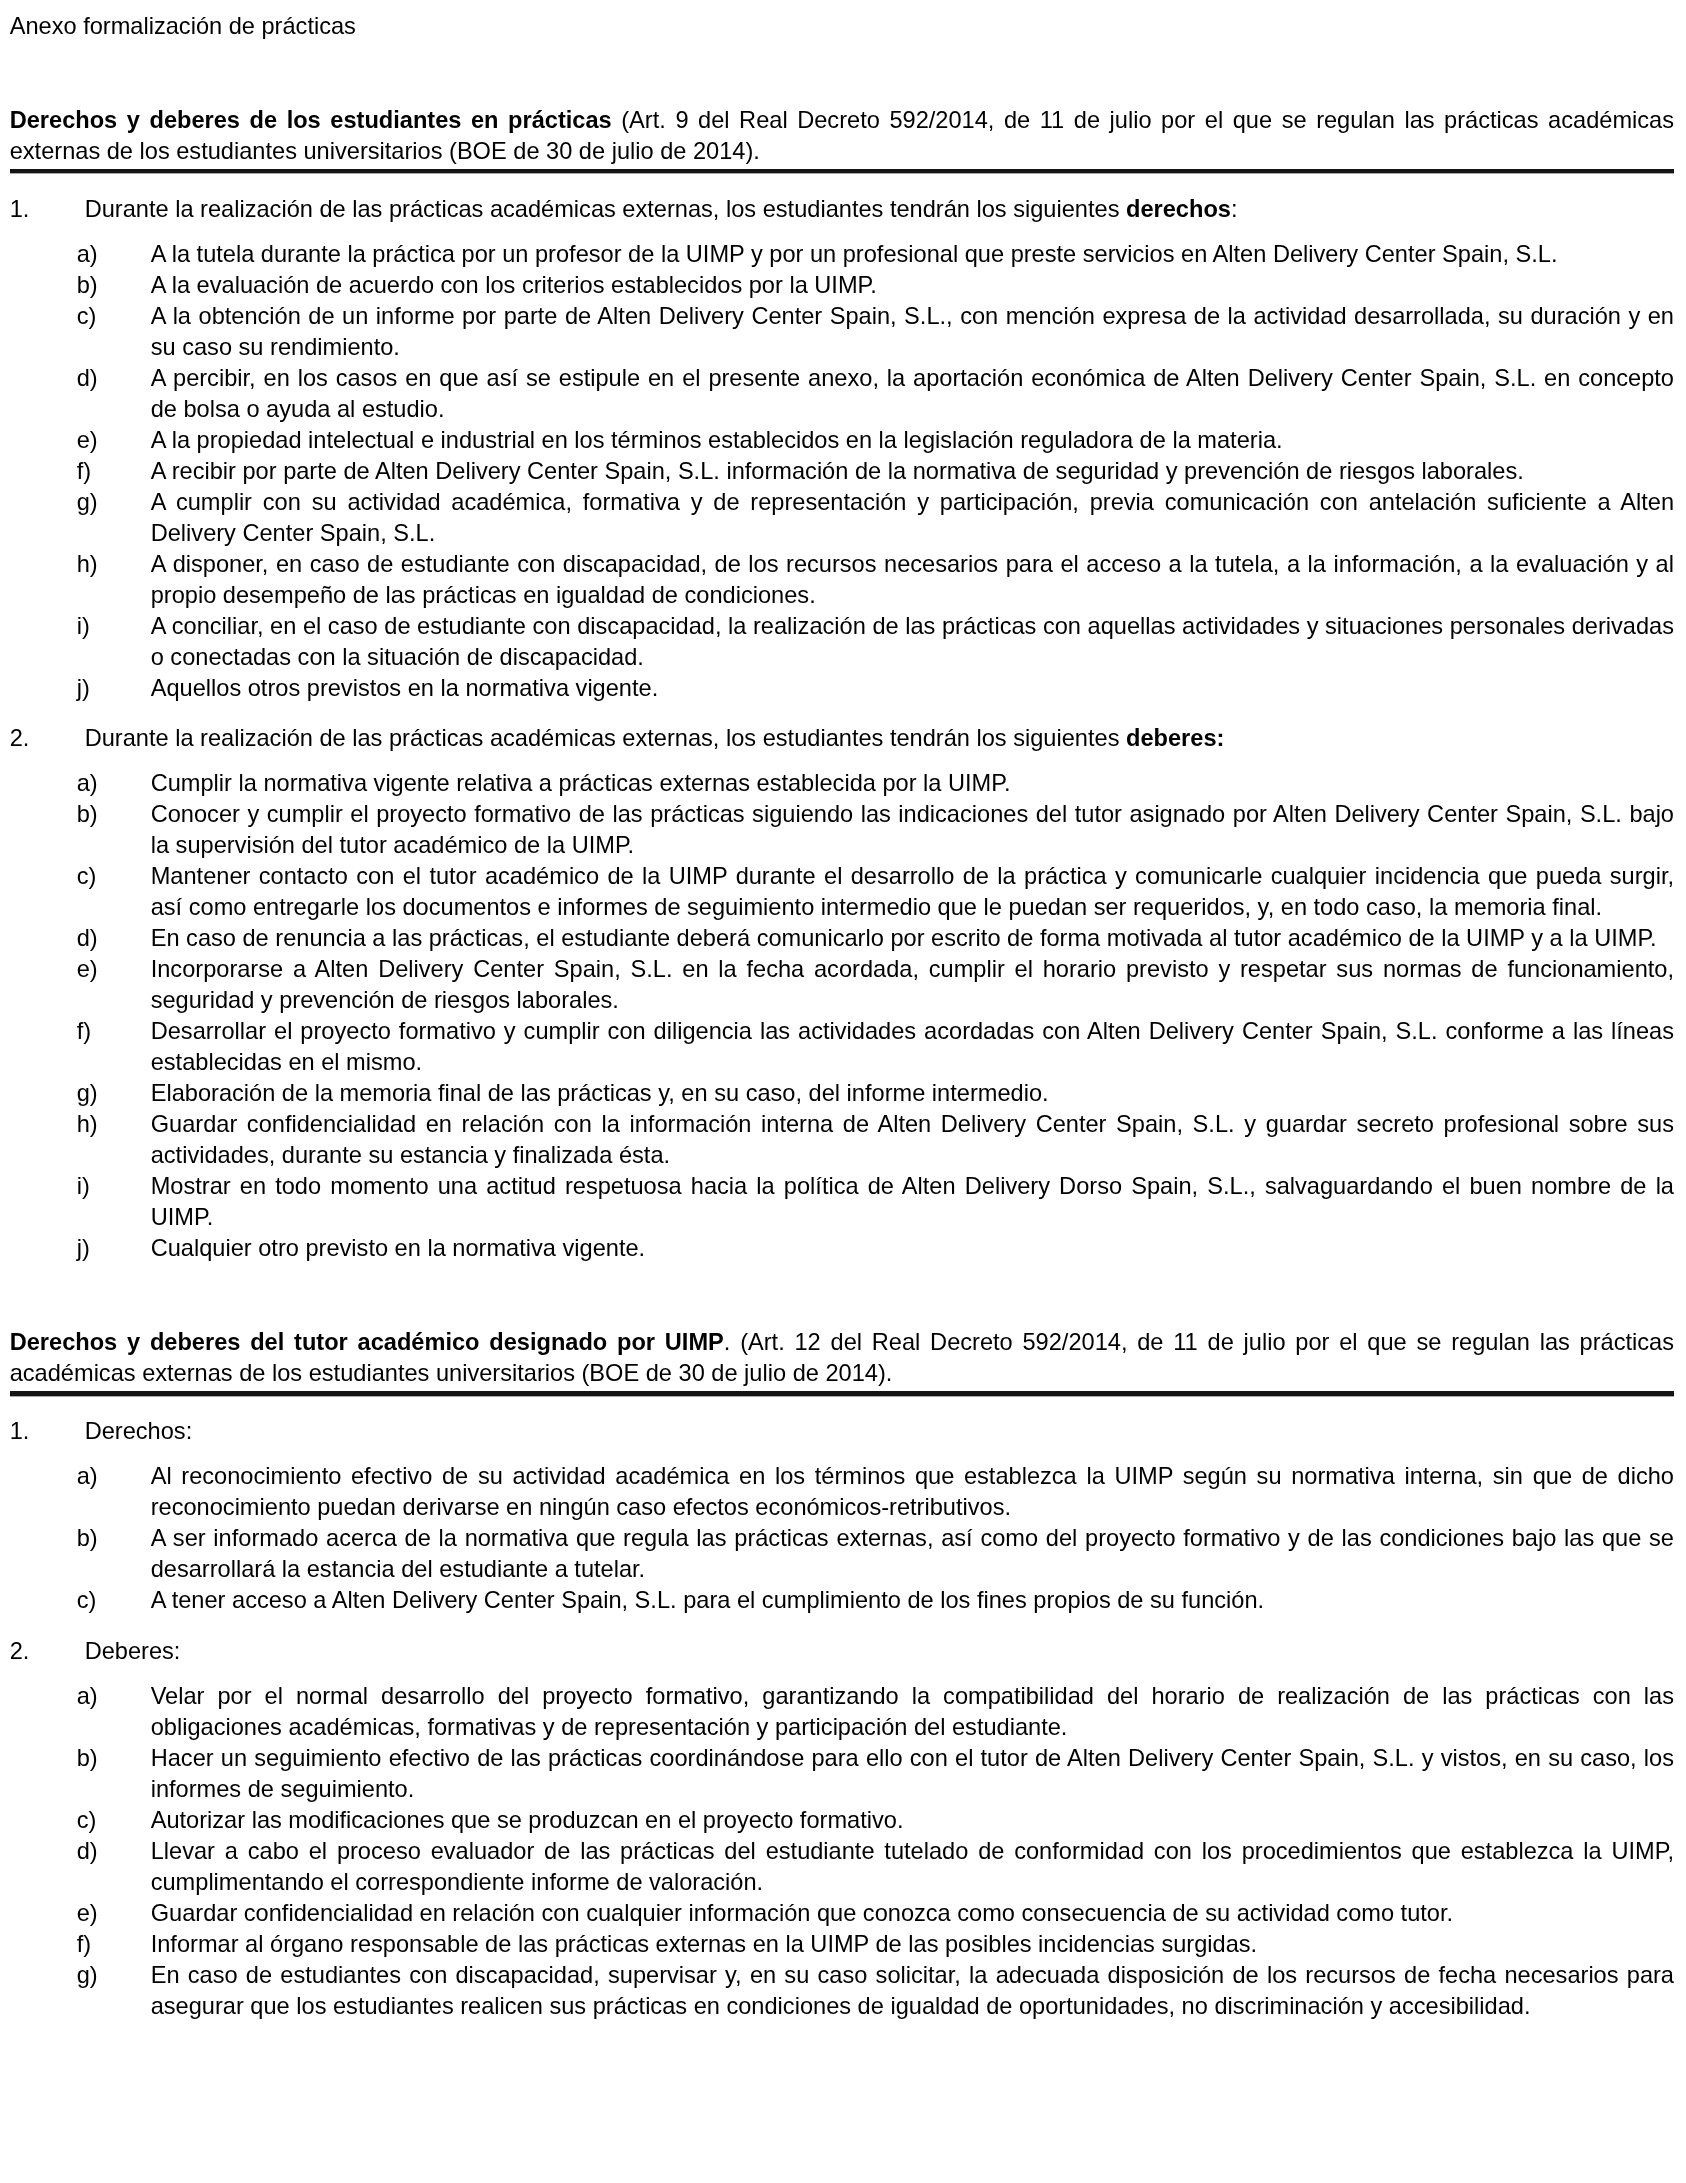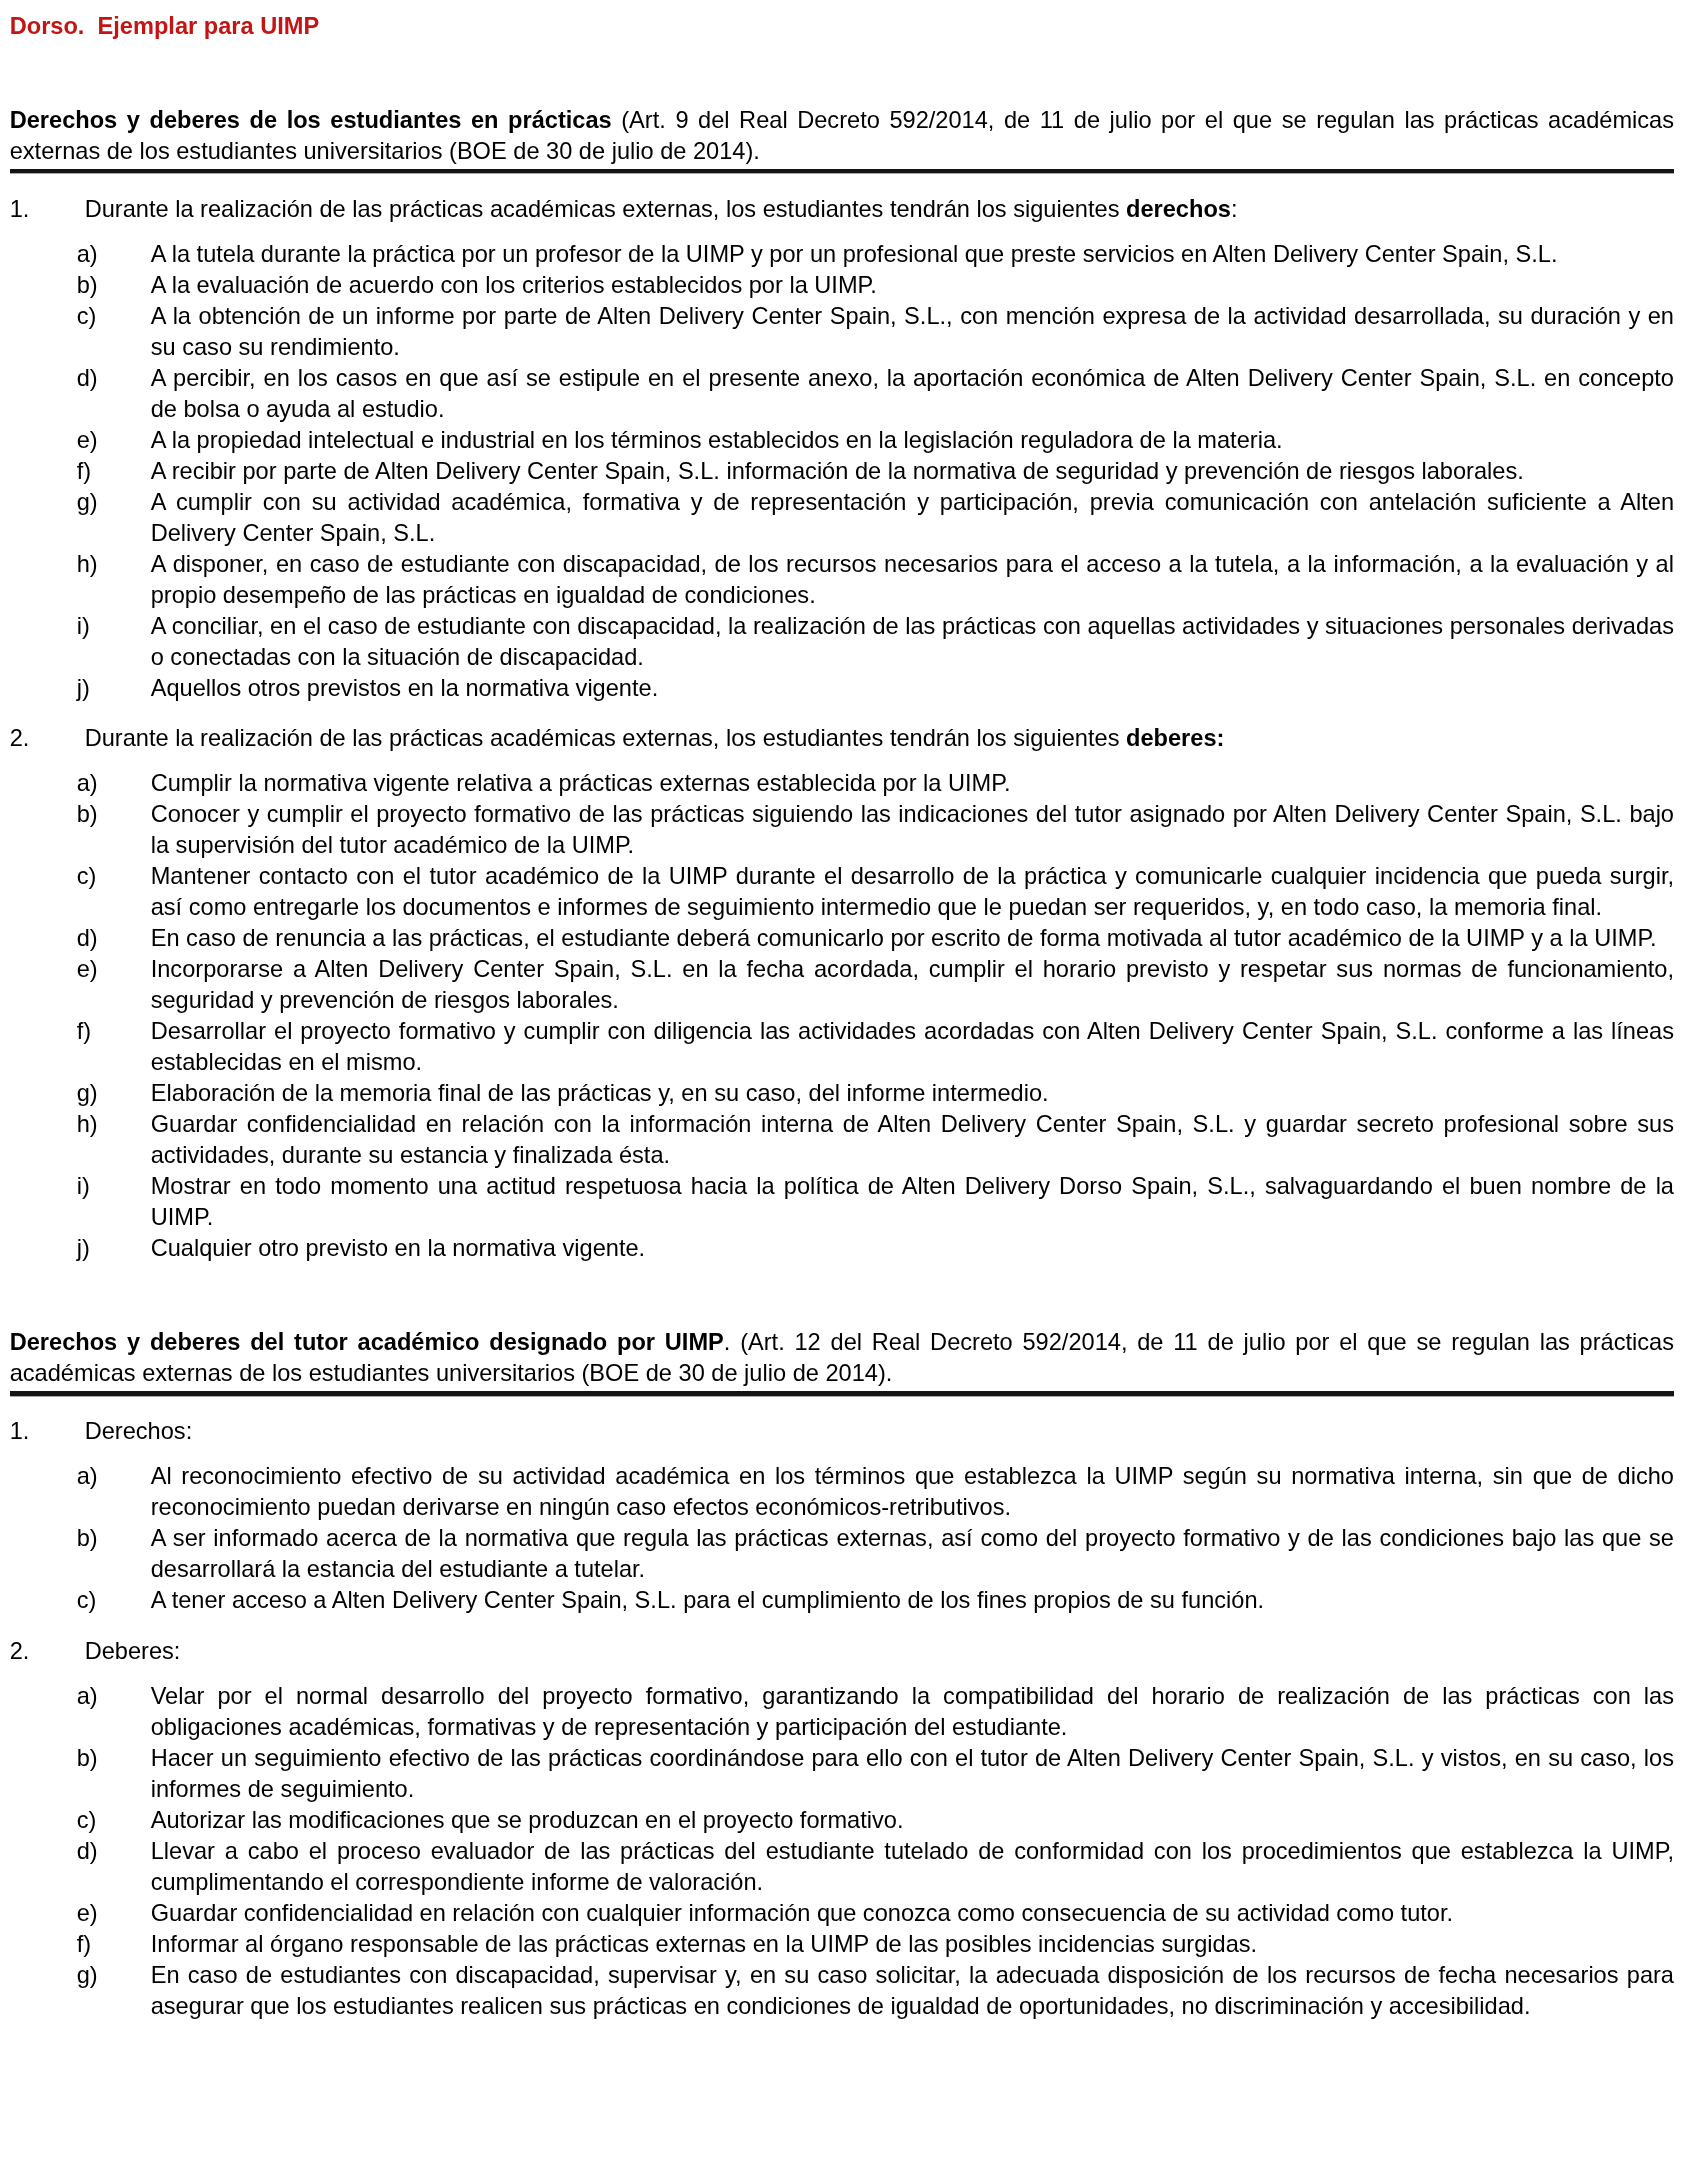--- a/index.html
+++ b/index.html
@@ -70,21 +70,21 @@
     text-align: justify;
     margin-left: 28px;
   }
 </style>
 </head>
 <body>
 
 <div class="page">
 
   <header>
-    <p class="hdr red" style="color: rgb(196, 20, 19);">Dorso.  Ejemplar para UIMP</p>
+    <p class="hdr">Anexo formalización de prácticas</p>
   </header>
 
   <section>
     <p class="heading"><b>Derechos y deberes de los estudiantes en prácticas</b><span> (Art. 9 del Real Decreto 592/2014, de 11 de julio por el que se regulan las prácticas académicas externas de los estudiantes universitarios (BOE de 30 de julio de 2014).</span></p>
     <div class="rule"></div>
 
     <p class="num-item">
       <span class="num">1.</span>
       <span class="txt"><span>Durante la realización de las prácticas académicas externas, los estudiantes tendrán los siguientes </span><b>derechos</b><span>:</span></span>
     </p>

